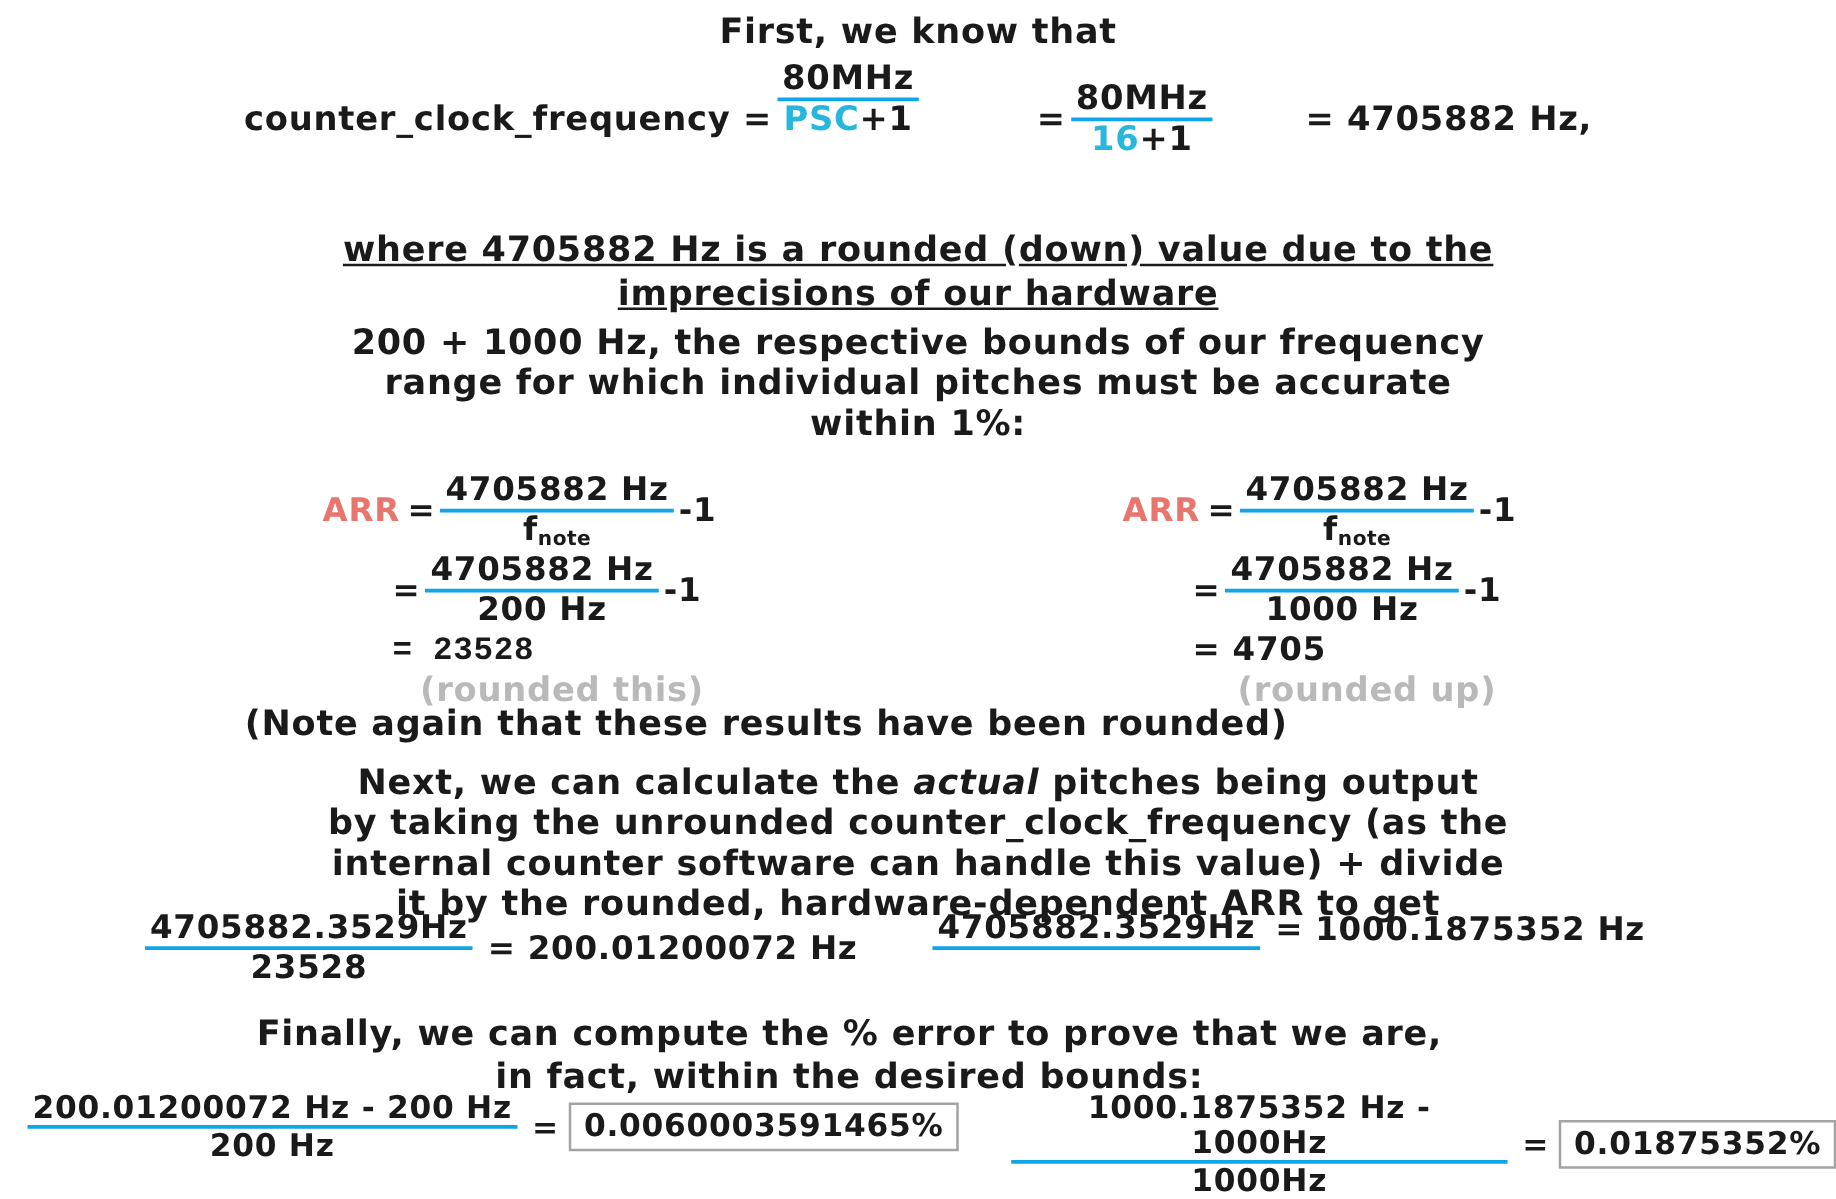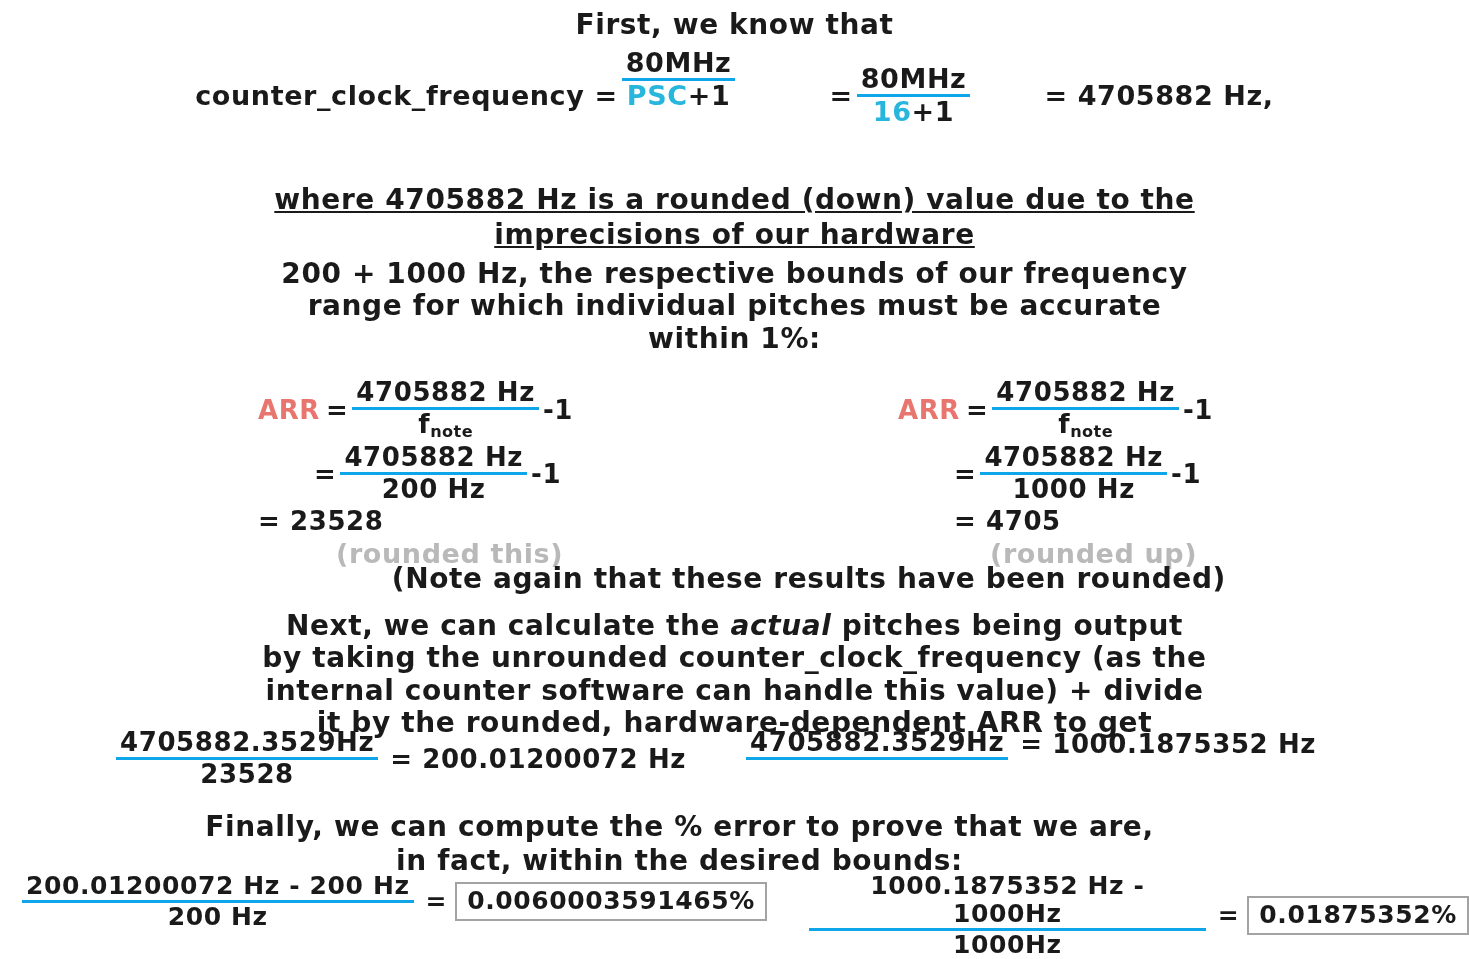--- a/index.html
+++ b/index.html
@@ -105,21 +105,21 @@
 
   
   #arrLeft { top: 378px; left: 258px; font-size: 26px; }
   #arrRight { top: 378px; left: 898px; font-size: 26px; }
   .arrRow { display: flex; align-items: center; margin-bottom: 2px; white-space: nowrap; }
   .arrLabel { margin-right: 6px; }
   .rounded-note { font-size: 27px; margin-top: 2px; }
 
   #noteagain {
     top: 562px; left: 0; width: 1226px;
-    text-align: right; font-size: 28px;
+    text-align: center; font-size: 28px;
   }
 
   #nextblock {
     top: 610px; left: 0; width: 1469px;
     text-align: center; font-size: 28px; line-height: 1.16;
   }
 
   #calcrow {
     top: 728px; left: 0; width: 1469px;
     font-size: 26px;
@@ -187,21 +187,21 @@
       <span>-1</span>
     </div>
     <div class="arrRow" style="margin-left:56px;">
       <span>=</span>
       <span class="frac">
         <span class="num">4705882 Hz</span>
         <span class="den">200 Hz</span>
       </span>
       <span>-1</span>
     </div>
-    <div class="arrRow" style="">
+    <div class="arrRow" style="margin-left:56px;font-family:Liberation Mono, monospace;">
       <span>= 23528</span>
     </div>
     <div class="grey rounded-note" style="margin-left:78px;">
       <span>(rounded this)</span>
     </div>
   </div>
 
   <div class="abs hw" id="arrRight">
     <div class="arrRow">
       <span class="red arrLabel">ARR</span>

